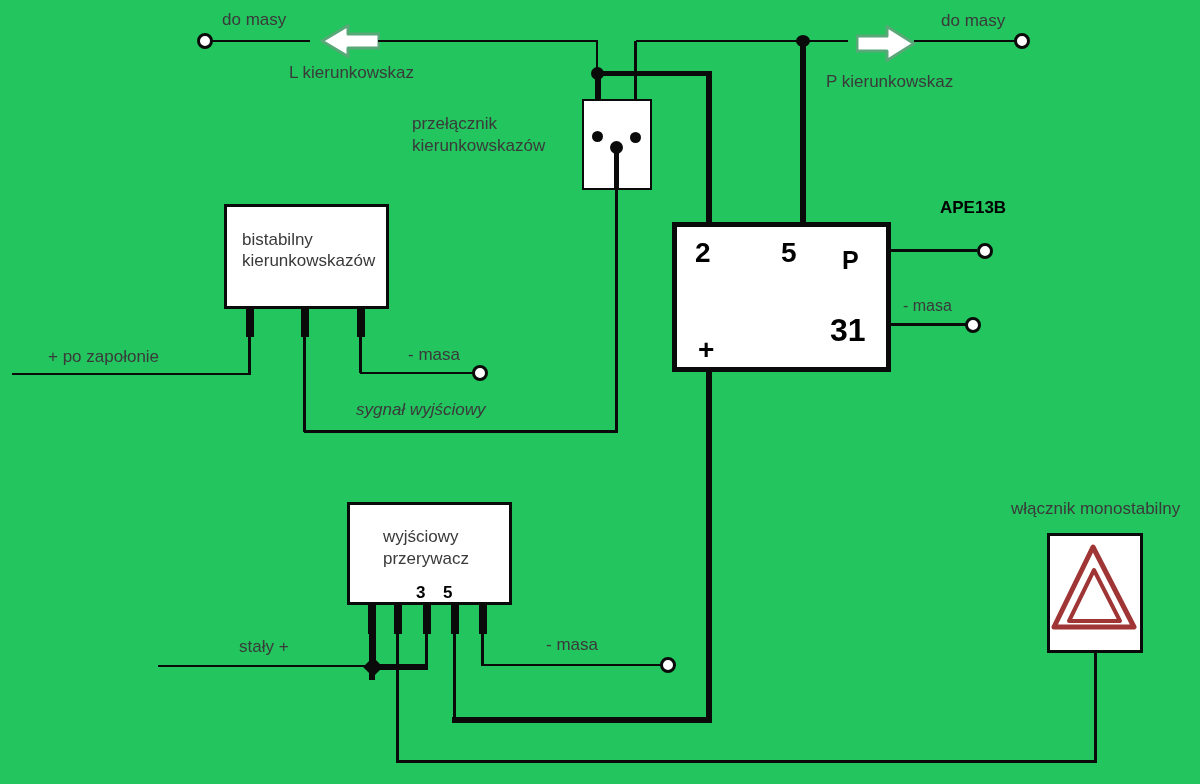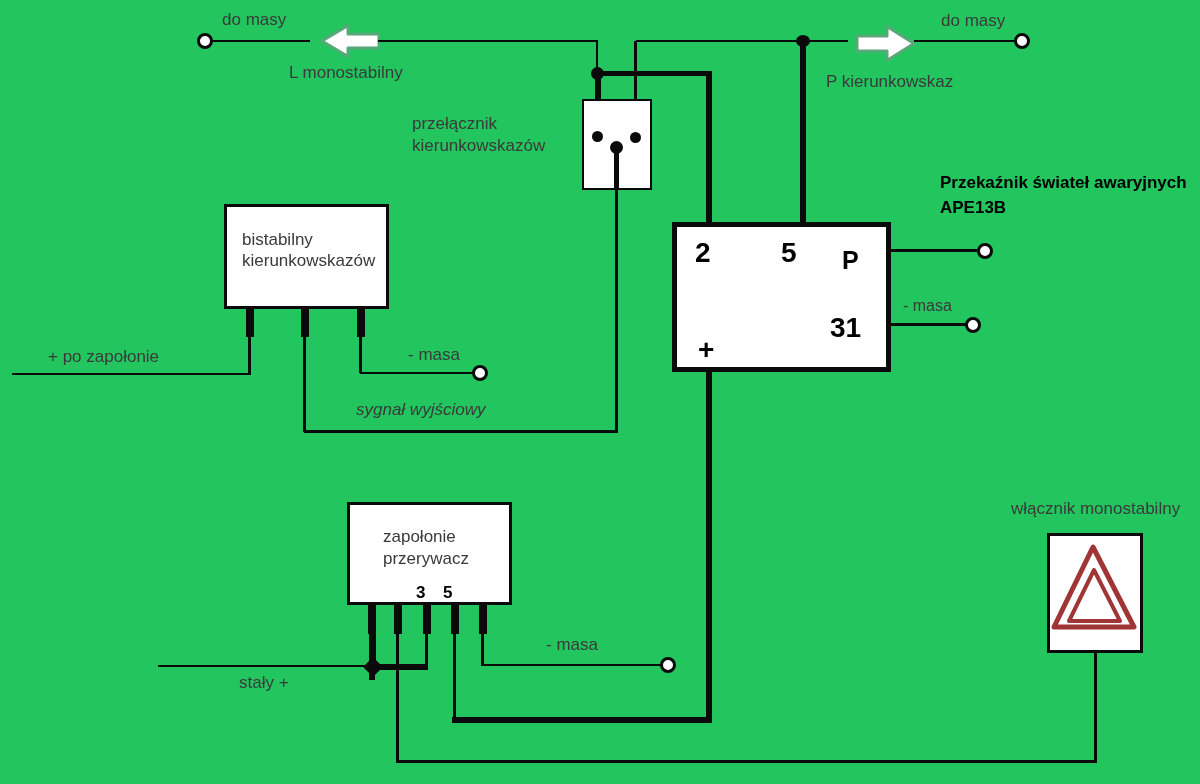--- a/index.html
+++ b/index.html
@@ -20,21 +20,21 @@
 <body>
 
 <div class="canvas">
 
   <div class="term" style="left:197px;top:33px;"></div>
   <div class="lbl" style="left:222px;top:9px;">do masy</div>
   <div class="w" style="left:212px;top:40px;width:98px;height:2px;"></div>
   <svg style="left:318px;top:24px;" width="62" height="34" viewBox="0 0 62 34">
     <polygon points="61,10 30,10 30,1.5 4,17 30,32.5 30,24 61,24" fill="#ffffff" stroke="#58a878" stroke-width="3" stroke-linejoin="round"></polygon>
   </svg>
-  <div class="lbl" style="left:289px;top:62px;">L monostabilny</div>
+  <div class="lbl" style="left:289px;top:62px;">L kierunkowskaz</div>
   <div class="w" style="left:378px;top:40px;width:220px;height:2px;"></div>
   <div class="w" style="left:596px;top:41px;width:2px;height:33px;"></div>
   <div class="cdot" style="left:591px;top:67px;width:13px;height:13px;"></div>
   <div class="w" style="left:595px;top:73px;width:6px;height:66px;"></div>
   <div class="w" style="left:598px;top:71px;width:112px;height:5px;"></div>
   <div class="w" style="left:706px;top:71px;width:6px;height:152px;"></div>
 
   <div class="w" style="left:636px;top:40px;width:212px;height:2px;"></div>
   <div class="cdot" style="left:796px;top:35px;width:14px;height:12px;"></div>
   <div class="w" style="left:800px;top:41px;width:6px;height:182px;"></div>
@@ -71,53 +71,52 @@
   <div class="lbl" style="left:48px;top:346px;">+ po zapołonie</div>
   <div class="w" style="left:359px;top:336px;width:3px;height:37px;"></div>
   <div class="w" style="left:360px;top:372px;width:113px;height:2px;"></div>
   <div class="term" style="left:472px;top:365px;"></div>
   <div class="lbl" style="left:408px;top:344px;">- masa</div>
   <div class="w" style="left:303px;top:336px;width:3px;height:96px;"></div>
   <div class="w" style="left:304px;top:430px;width:314px;height:3px;"></div>
   <div class="lbl" style="left:356px;top:399px;font-style:italic;">sygnał wyjściowy</div>
 
   <div class="box" style="left:672px;top:222px;width:219px;height:150px;border-width:5px;"></div>
-  <div class="lbl bold" style="left:940px;top:172px;font-size:17px;">Przekaźnik świateł awaryjnych</div>
   <div class="lbl bold" style="left:940px;top:197px;font-size:17px;">APE13B</div>
   <div class="pinlbl" style="left:695px;top:237px;font-size:28px;">2</div>
   <div class="pinlbl" style="left:781px;top:237px;font-size:28px;">5</div>
   <div class="pinlbl" style="left:842px;top:246px;font-size:25px;">P</div>
-  <div class="pinlbl" style="left:830px;top:312px;font-size:28px;">31</div>
+  <div class="pinlbl" style="left:830px;top:312px;font-size:32px;">31</div>
   <div class="pinlbl" style="left:698px;top:334px;font-size:28px;">+</div>
   <div class="w" style="left:891px;top:249px;width:86px;height:3px;"></div>
   <div class="term" style="left:977px;top:243px;"></div>
   <div class="lbl" style="left:903px;top:295px;font-size:16px;">- masa</div>
   <div class="w" style="left:891px;top:323px;width:75px;height:3px;"></div>
   <div class="term" style="left:965px;top:317px;"></div>
   <div class="w" style="left:706px;top:372px;width:6px;height:350px;"></div>
   <div class="w" style="left:452px;top:717px;width:260px;height:6px;"></div>
 
   <div class="box" style="left:347px;top:502px;width:165px;height:103px;"></div>
   <div class="lbl" style="left:383px;top:526px;line-height:22px;">
-    <div>zapołonie</div>
+    <div>wyjściowy</div>
     <div>przerywacz</div>
   </div>
   <div class="pinlbl" style="left:416px;top:583px;font-size:17px;">3</div>
   <div class="pinlbl" style="left:443px;top:583px;font-size:17px;">5</div>
   <div class="pin" style="left:368px;top:604px;width:8px;height:30px;"></div>
   <div class="pin" style="left:394px;top:604px;width:8px;height:30px;"></div>
   <div class="pin" style="left:423px;top:604px;width:8px;height:30px;"></div>
   <div class="pin" style="left:451px;top:604px;width:8px;height:30px;"></div>
   <div class="pin" style="left:479px;top:604px;width:8px;height:30px;"></div>
 
   <div class="w" style="left:369px;top:633px;width:7px;height:33px;"></div>
   <div class="w" style="left:366px;top:660px;width:14px;height:14px;transform:rotate(45deg);"></div>
   <div class="w" style="left:369px;top:667px;width:6px;height:13px;"></div>
   <div class="w" style="left:158px;top:665px;width:210px;height:2px;"></div>
-  <div class="lbl" style="left:239px;top:636px;margin-top:36px;">stały +</div>
+  <div class="lbl" style="left:239px;top:636px;">stały +</div>
   <div class="w" style="left:372px;top:664px;width:56px;height:6px;"></div>
   <div class="w" style="left:425px;top:633px;width:3px;height:34px;"></div>
   <div class="w" style="left:396px;top:633px;width:3px;height:130px;"></div>
   <div class="w" style="left:453px;top:633px;width:3px;height:87px;"></div>
   <div class="w" style="left:481px;top:633px;width:3px;height:33px;"></div>
   <div class="w" style="left:483px;top:664px;width:178px;height:2px;"></div>
   <div class="term" style="left:660px;top:657px;"></div>
   <div class="lbl" style="left:546px;top:634px;">- masa</div>
 
   <div class="w" style="left:396px;top:760px;width:701px;height:3px;"></div>

